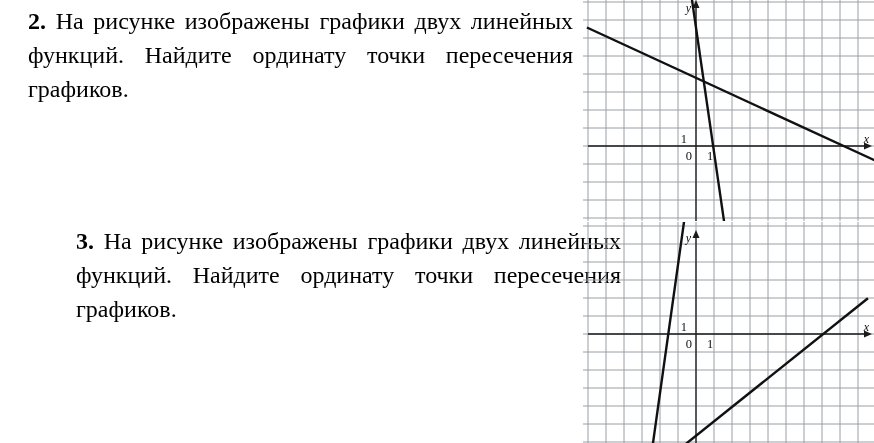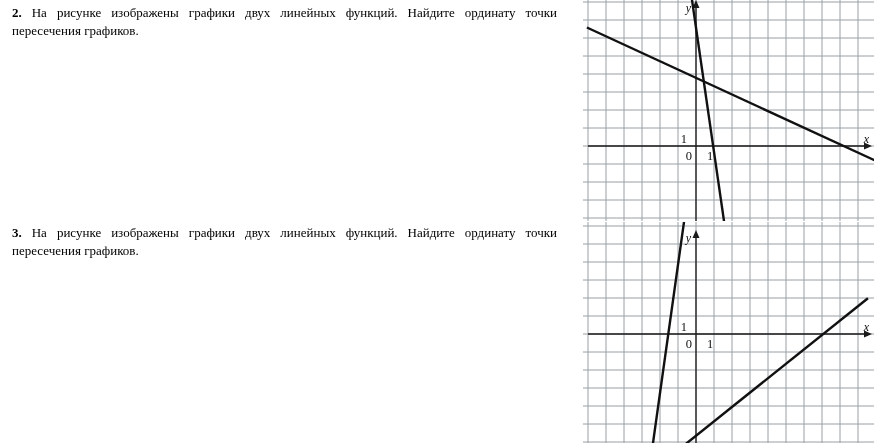--- a/index.html
+++ b/index.html
@@ -15,31 +15,31 @@
     overflow: hidden;
   }
   .page {
     position: relative;
     width: 874px;
     height: 443px;
   }
   .problem-text {
     position: absolute;
     width: 545px;
-    left: 12px;
-    font-size: 13px;
+    left: 28px;
+    font-size: 24px;
     line-height: 1.42;
     text-align: justify;
     text-justify: inter-word;
   }
   .problem-text .num {
     font-weight: bold;
   }
   #problem-2-text { top: 4px; }
-  #problem-3-text { top: 224px; }
+  #problem-3-text { top: 224px; margin-left: 48px; }
 
   .figure {
     position: absolute;
     overflow: hidden;
   }
   #figure-2 {
     left: 583px;
     top: 0px;
     width: 291px;
     height: 221px;

